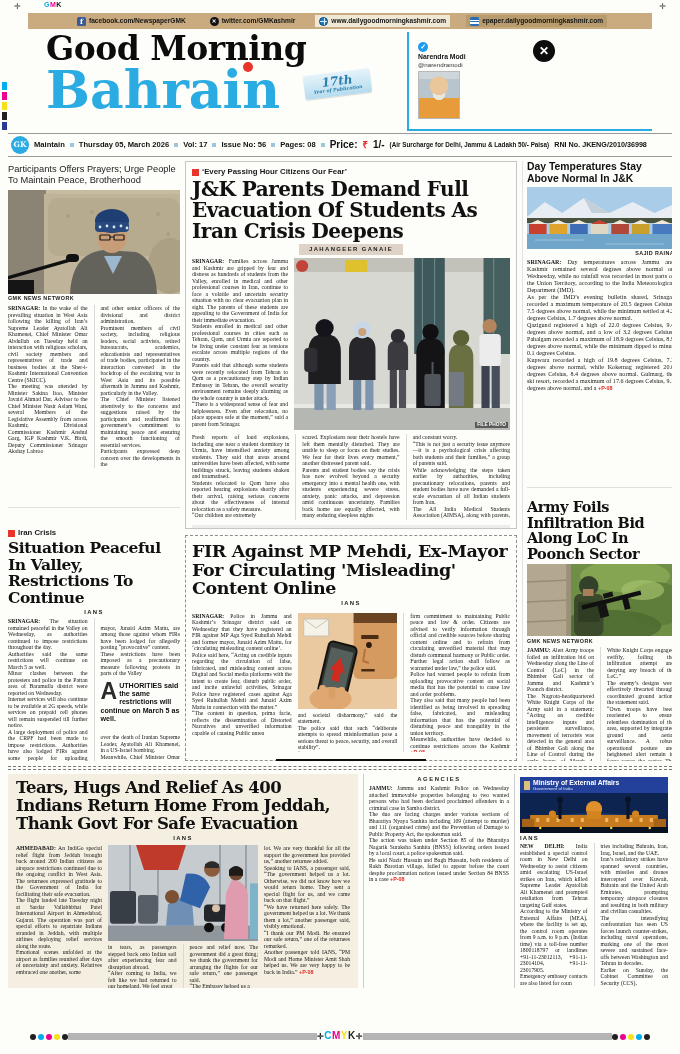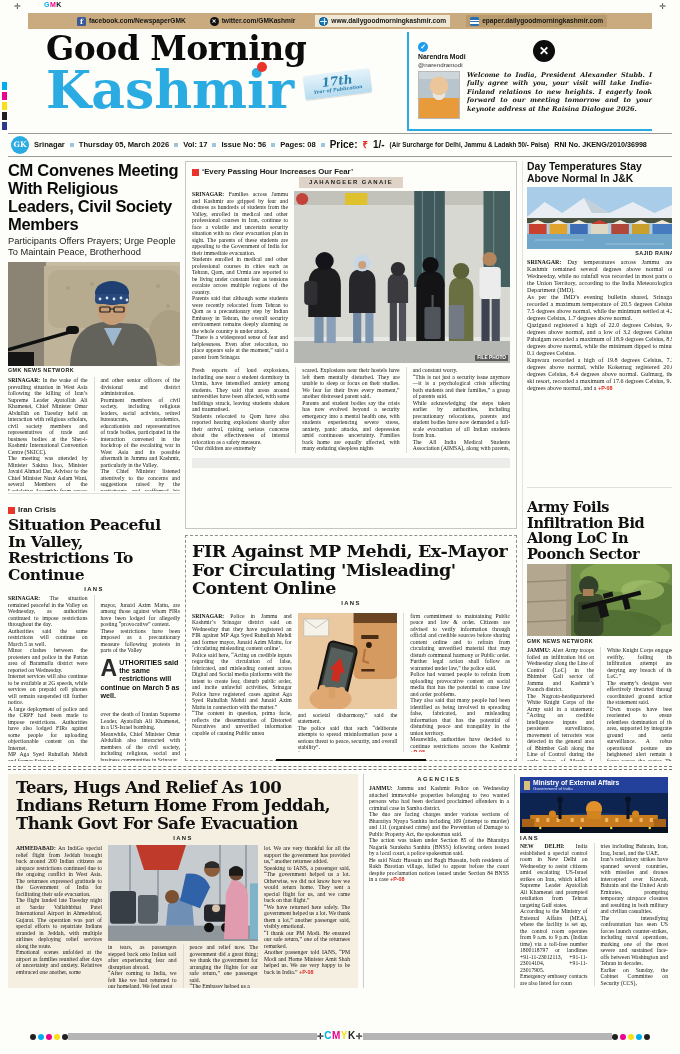--- a/index.html
+++ b/index.html
@@ -72,21 +72,21 @@
 .col-left{width:172px;flex:none}
 .col-center{width:332px;flex:none;display:flex;flex-direction:column;gap:6px}
 .col-right{width:152px;flex:none;border-left:1px solid #e3e3e3;padding-left:4px}
 
 .cm{height:330px;overflow:hidden}
 .cm h1{font:700 16.5px/18px "Liberation Sans",sans-serif;letter-spacing:-.3px;color:#0a0a0a}
 .subhead{font:400 9.3px/11px "Liberation Sans",sans-serif;color:#222;margin:3px 0 4px}
 .cm-photo{height:104px}
 .cm .cols{margin-top:3px}
 
-.iran{height:268px;overflow:hidden;border-top:1px solid #e0e0e0;padding-top:11px;margin-top:2px}
+.iran{height:268px;overflow:hidden;border-top:1px solid #e0e0e0;padding-top:20px;margin-top:16px}
 .iran h1{font:700 15.5px/16.5px "DejaVu Serif",serif;letter-spacing:-.4px;margin:2px 0 1px}
 .auth-quote{margin:5px 0 4px;text-align:left;white-space:normal}
 .dropcap{float:left;font:800 23px/19px "Liberation Sans",sans-serif;color:#2b2b2b;margin-right:2px}
 .auth-text{font:700 7.1px/8.4px "Liberation Sans",sans-serif;color:#101010}
 
 .parents{border:1px solid #c6c6c6;padding:5px 6px;height:368px;overflow:hidden}
 .parents h1{font:700 20px/21px "DejaVu Serif",serif;letter-spacing:-.5px;margin:2px 0 2px}
 .byline.shaded{background:#ded3c6;width:fit-content;margin:0 auto;padding:0 10px}
 .prow{display:flex;gap:6px;margin-top:3px;height:172px;overflow:hidden}
 .prow .w1{width:96px;flex:none}
@@ -176,62 +176,60 @@
       </span>
     <span class="soc hl2">
         <span class="icon-ep"></span>
         <span>epaper.dailygoodmorningkashmir.com</span>
       </span>
   </div>
 
   <div class="masthead">
     <div class="logo">
       <div class="logo-top">Good Morning</div>
-      <div class="logo-bottom"><span>Kashmir</span><span class="logo-dot"></span></div>
+      <div class="logo-bottom"><span>Bahrain</span><span class="logo-dot"></span></div>
       <div class="ribbon">
         <span class="ribbon-yr">17th</span>
         <span class="ribbon-txt">Year of Publication</span>
       </div>
     </div>
     <div class="tweet">
       <span class="verified">✓</span>
       <div class="tweet-name">Narendra Modi</div>
       <div class="tweet-handle">@narendramodi</div>
       <span class="x-logo">✕</span>
       <div class="tweet-body">
         <div class="modi-photo"></div>
-        <p class="tweet-text">Welcome to India, President Alexander Stubb. I fully agree with you, your visit will take India-Finland relations to new heights. I eagerly look forward to our meeting tomorrow and to your keynote address at the Raisina Dialogue 2026.</p>
       </div>
     </div>
   </div>
 
   <div class="dateline">
     <span class="gmk-circle">GK</span>
-    <span>Srinagar</span>
+    <span>Maintain</span>
       <span class="sq"></span>
     <span>Thursday 05, March 2026</span>
       <span class="sq"></span>
     <span>Vol: 17</span>
       <span class="sq"></span>
     <span>Issue No: 56</span>
       <span class="sq"></span>
     <span>Pages: 08</span>
       <span class="sq"></span>
     <span class="price-label">Price:</span>
     <span class="rupee">₹</span>
     <span class="price-val">1/-</span>
     <span class="surcharge">(Air Surcharge for Delhi, Jammu &amp; Ladakh 50/- Paisa)</span>
     <span class="rni">RNI No. JKENG/2010/36998</span>
   </div>
 
   <div class="main">
 
     <div class="col-left">
       <article class="cm">
-        <h1>CM Convenes Meeting With Religious Leaders, Civil Society Members</h1>
         <div class="subhead">Participants Offers Prayers; Urge People To Maintain Peace, Brotherhood</div>
         <div class="photo cm-photo">
           <svg viewBox="0 0 172 104" preserveAspectRatio="none" aria-hidden="true">
             <rect width="172" height="104" fill="#c6bca2"></rect>
             <rect width="38" height="104" fill="#8b8373"></rect>
             <rect x="36" y="4" width="136" height="100" fill="#bfb49a"></rect>
             <rect x="40" y="8" width="132" height="58" rx="10" fill="#b7ab8f"></rect>
             <circle cx="60" cy="26" r="2" fill="#a99d82"></circle>
               <circle cx="84" cy="22" r="2" fill="#a99d82"></circle>
               <circle cx="150" cy="24" r="2" fill="#a99d82"></circle>
@@ -291,22 +289,23 @@
 Omar Abdullah also offered prayers for those, including Ayatollah</span> 
           </div>
         </div>
       </article>
     </div>
 
     <div class="col-center">
       <article class="parents">
         <div class="tag">
             <span class="tagsq"></span>
-            <span>‘Every Passing Hour Increases Our Fear’</span>
-          </div>
+            <span>‘Every Passing Hour Citizens Our Fear’</span>
+          </div>
+        <h1>J&amp;K Parents Demand Full Evacuation Of Students As Iran Crisis Deepens</h1>
         <div class="byline shaded">JAHANGEER GANAIE</div>
         <div class="prow">
           <div class="bt w1"><b class="lead">SRINAGAR:</b> <span>Families across Jammu and Kashmir are gripped by fear and distress as hundreds of students from the Valley, enrolled in medical and other professional courses in Iran, continue to face a volatile and uncertain security situation with no clear evacuation plan in sight. The parents of these students are appealing to the Government of India for their immediate evacuation.
 Students enrolled in medical and other professional courses in cities such as Tehran, Qom, and Urmia are reported to be living under constant fear as tensions escalate across multiple regions of the country.
 Parents said that although some students were recently relocated from Tehran to Qom as a precautionary step by Indian Embassy in Tehran, the overall security environment remains deeply alarming as the whole country is under attack.
 “There is a widespread sense of fear and helplessness. Even after relocation, no place appears safe at the moment,” said a parent from Srinagar.</span></div>
           <div class="photo airport">
             <svg viewBox="0 0 212 172" preserveAspectRatio="none" aria-hidden="true">
               <rect width="212" height="172" fill="#d8d8d3"></rect>
               <rect width="212" height="14" fill="#c2c2bb"></rect>
@@ -482,21 +481,21 @@
 Jammu and Kashmir has a 740-km-long Line of Control (LoC) and a</span> </div>
         </div>
       </article>
     </div>
   </div>
 
   <div class="dash-divider"></div>
 
   <div class="bottom">
     <article class="jeddah">
-      <h1>Tears, Hugs And Relief As 100 Indians Return Home From Jeddah, Thank Govt For Safe Evacuation</h1>
+      <h1>Tears, Hugs And Relief As 400 Indians Return Home From Jeddah, Thank Govt For Safe Evacuation</h1>
       <div class="byline">IANS</div>
       <div class="jrow">
         <div class="bt jw"><b class="lead">AHMEDABAD:</b> <span>An IndiGo special relief flight from Jeddah brought back around 200 Indian citizens as airspace restrictions continued due to the ongoing conflict in West Asia. The returnees expressed gratitude to the Government of India for facilitating their safe evacuation.
 The flight landed late Tuesday night at Sardar Vallabhbhai Patel International Airport in Ahmedabad, Gujarat. The operation was part of special efforts to repatriate Indians stranded in Jeddah, with multiple airlines deploying relief services along the route.
 Emotional scenes unfolded at the airport as families reunited after days of uncertainty and anxiety. Relatives embraced one another, some</span></div>
         <div class="jmid">
           <div class="photo jphoto">
             <svg viewBox="0 0 150 100" preserveAspectRatio="none" aria-hidden="true">
               <rect width="150" height="100" fill="#c6cbd0"></rect>
               <line x1="22" y1="0" x2="22" y2="70" stroke="#9aa3ac" stroke-width="2"></line>

